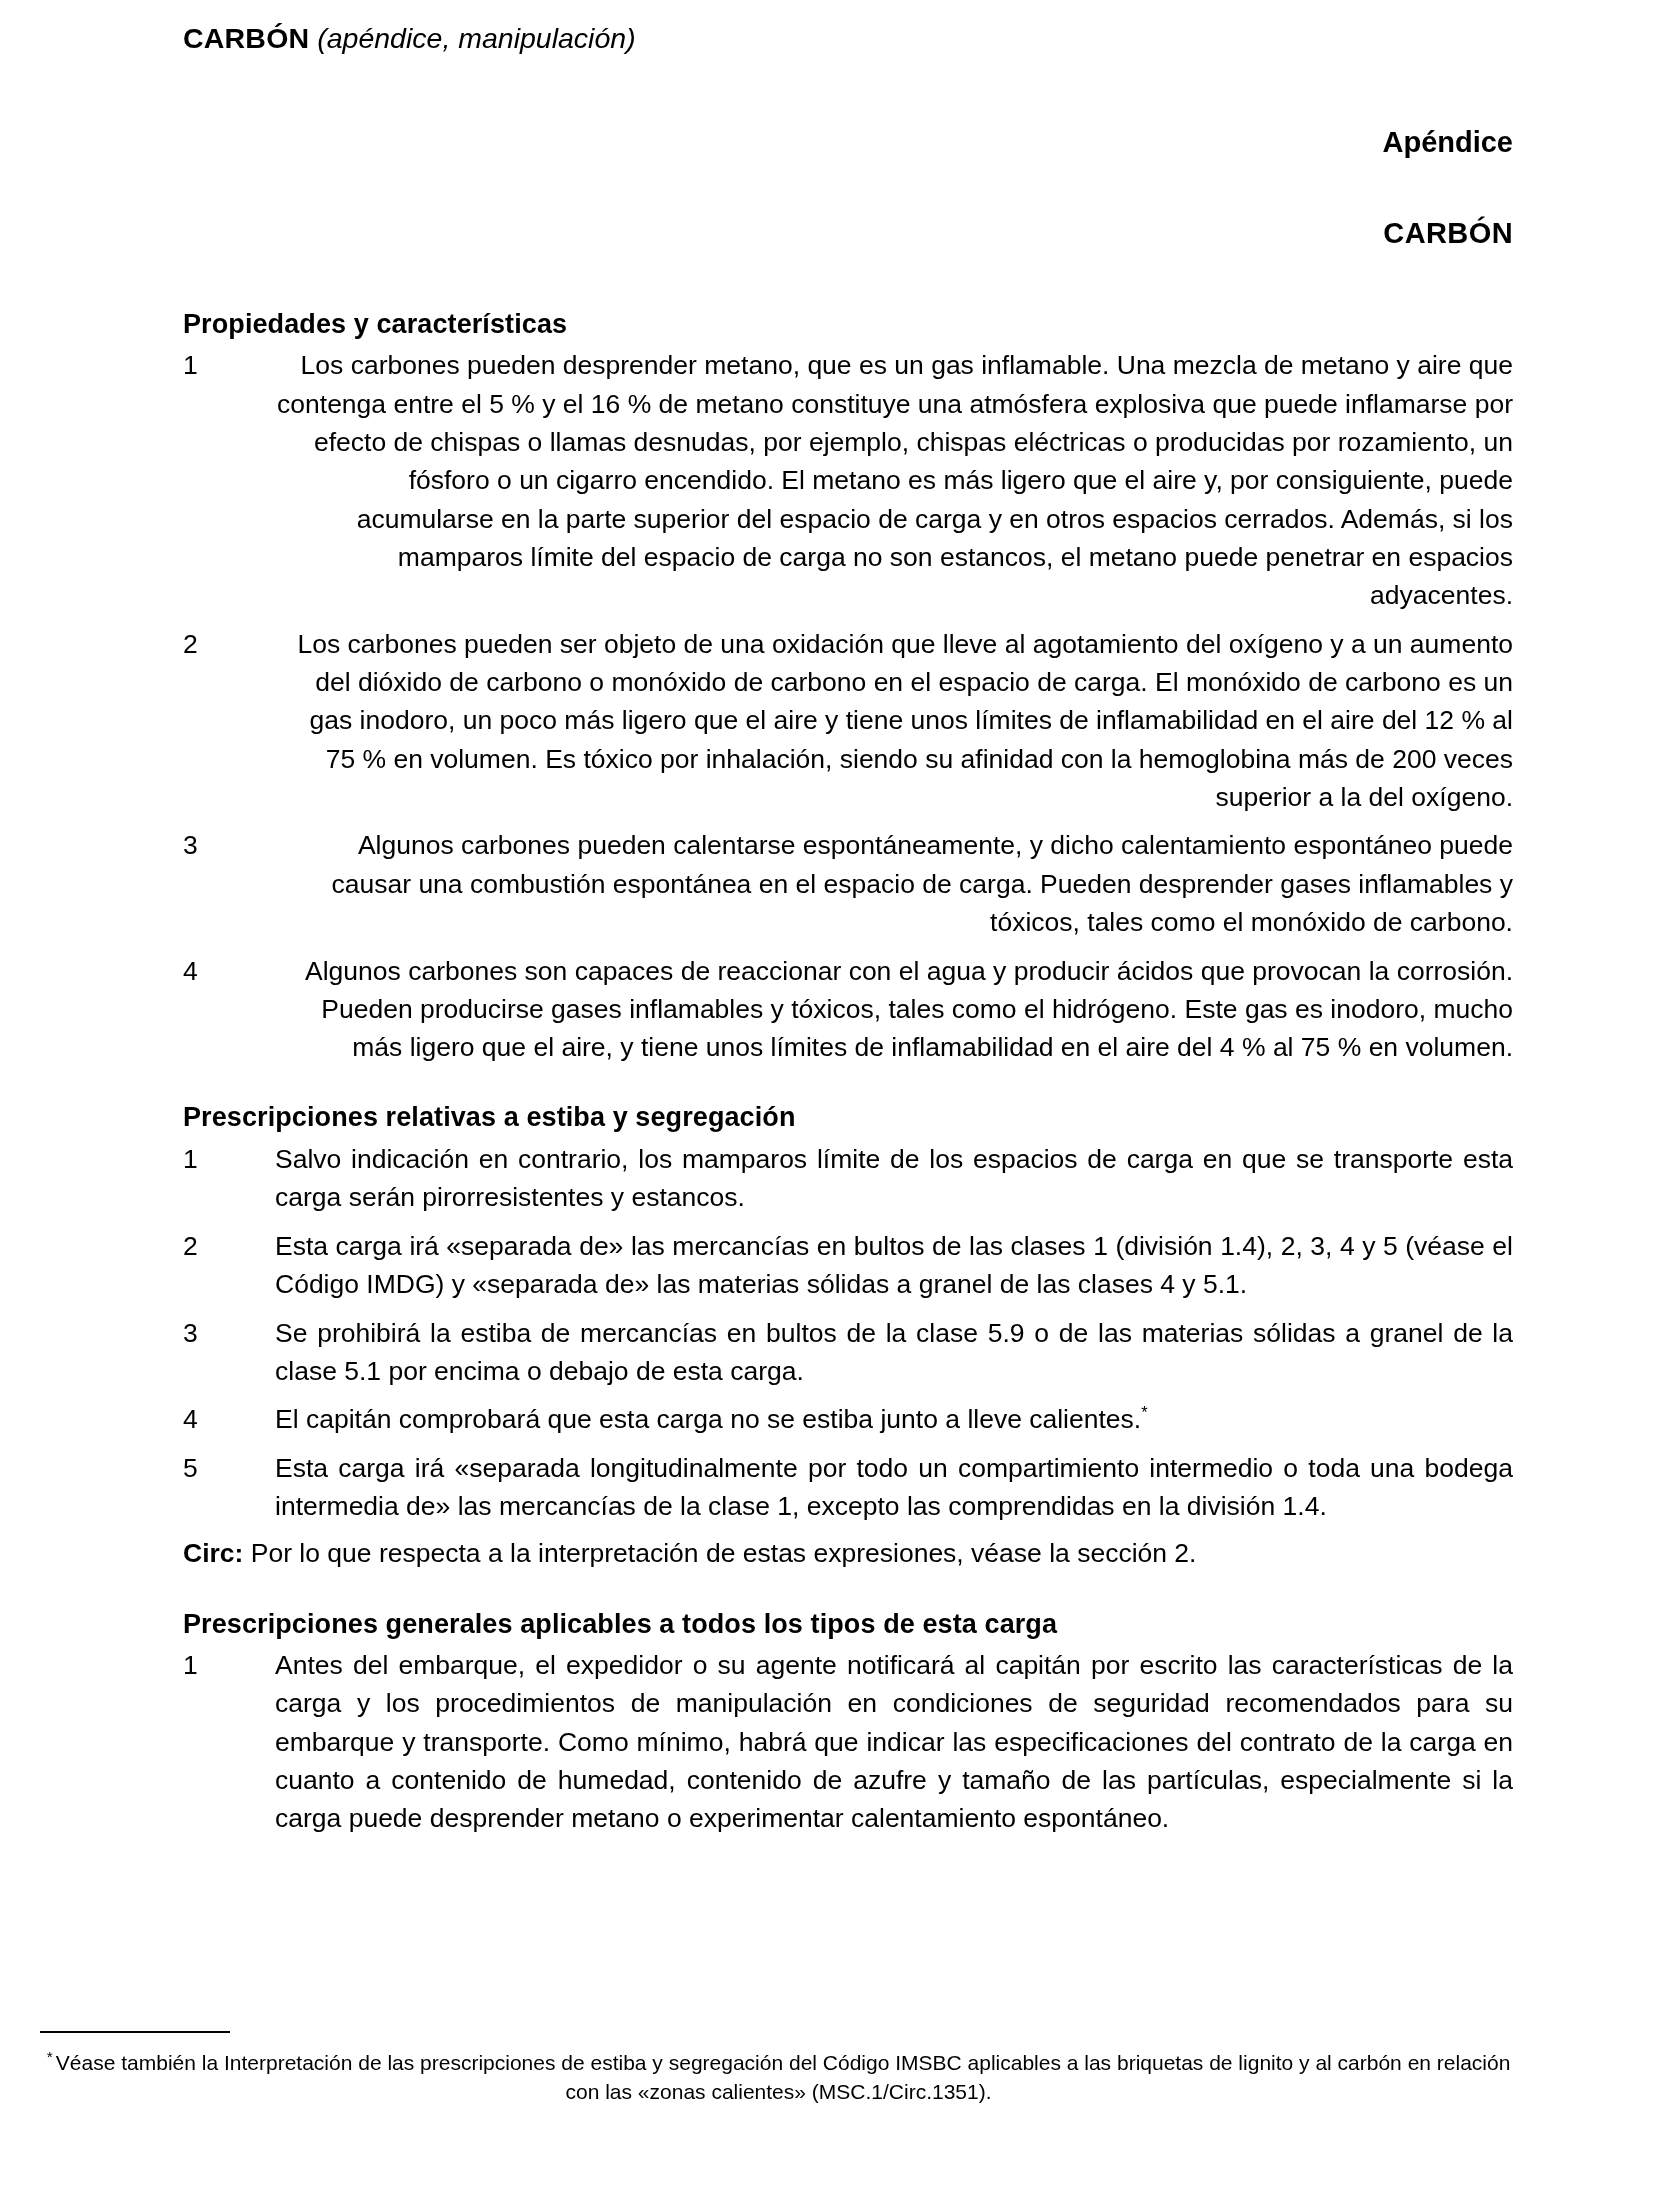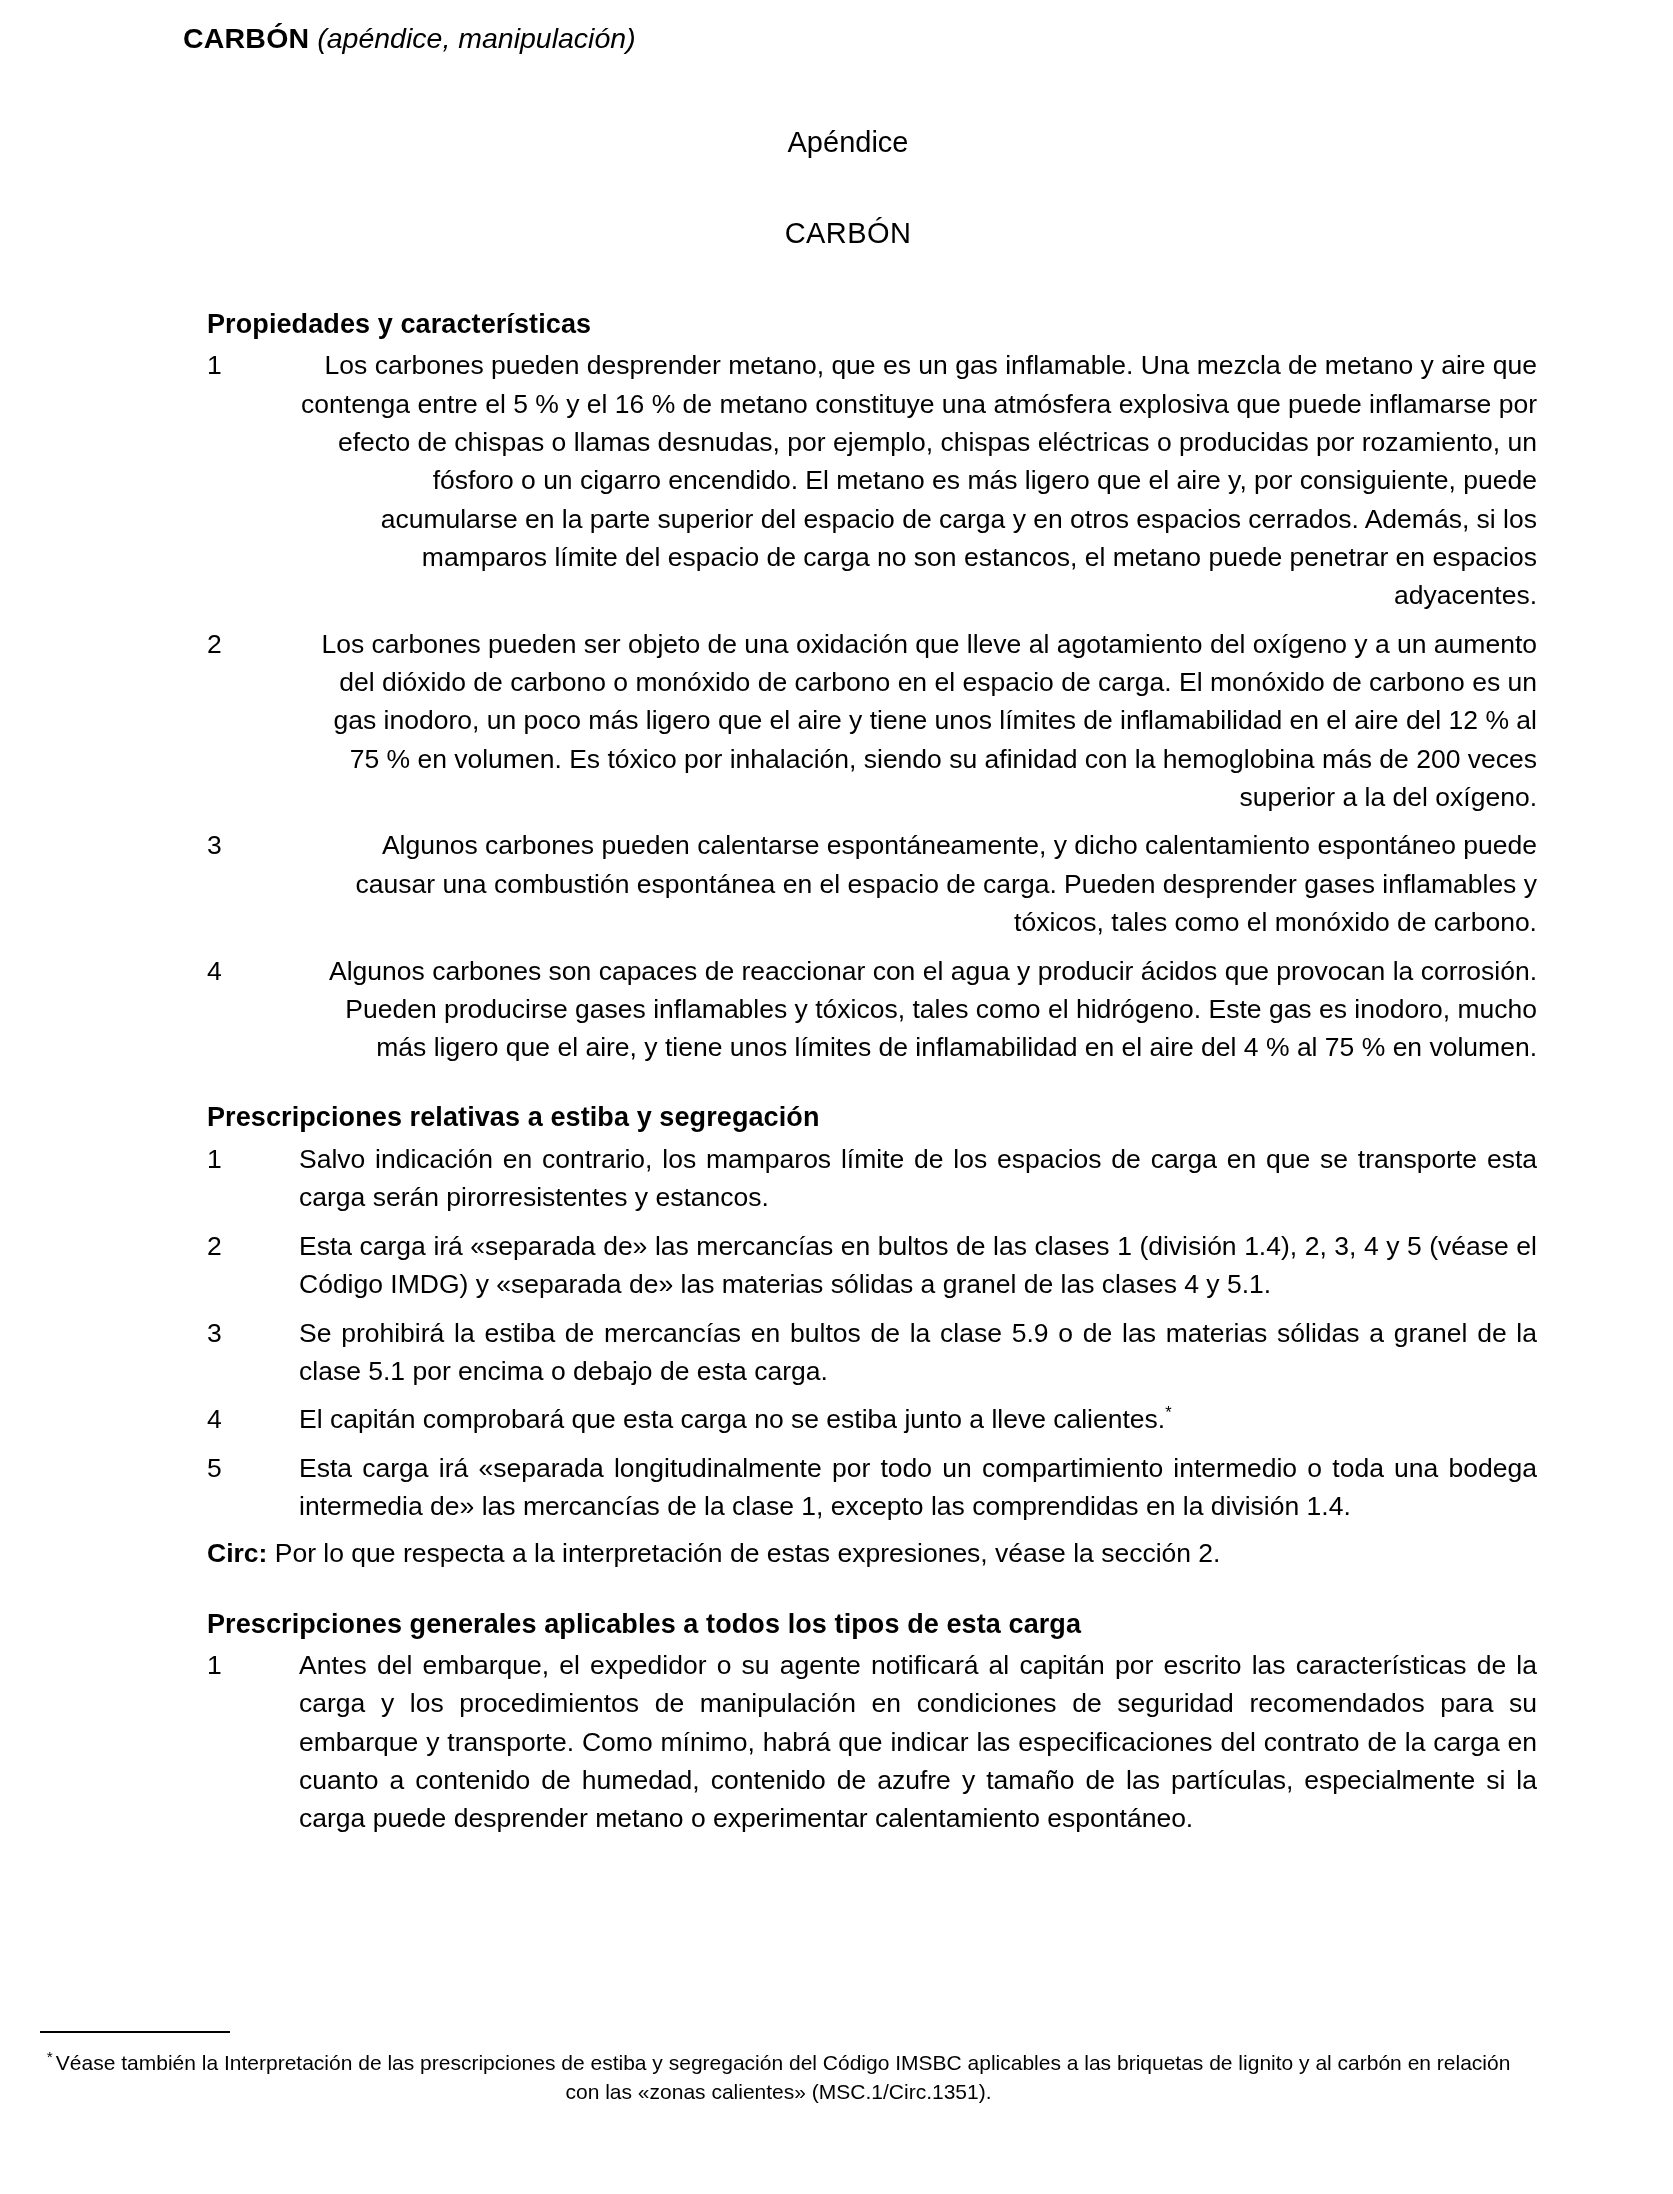--- a/index.html
+++ b/index.html
@@ -38,34 +38,33 @@
   }
   .runhead .rh-ital {
     font-style: italic;
   }
 
   
   .doc-title {
     position: absolute;
     left: 183px;
     width: 1330px;
-    text-align: center;
-    font-weight: normal;
+    text-align: right;
+    font-weight: bold;
     font-size: 29px;
   }
   #title-appendix { top: 126px; }
   #title-cargo    { top: 217px; letter-spacing: 0.4px; }
 
   
   .body-col {
     position: absolute;
     left: 183px;
     top: 308px;
     width: 1330px;
-    margin-left: 24px;
   }
 
   h2.section-head {
     font-size: 27px;
     font-weight: bold;
     margin: 0 0 4.7px 0;
     padding: 0;
     line-height: 1.25;
     letter-spacing: 0.1px;
   }

